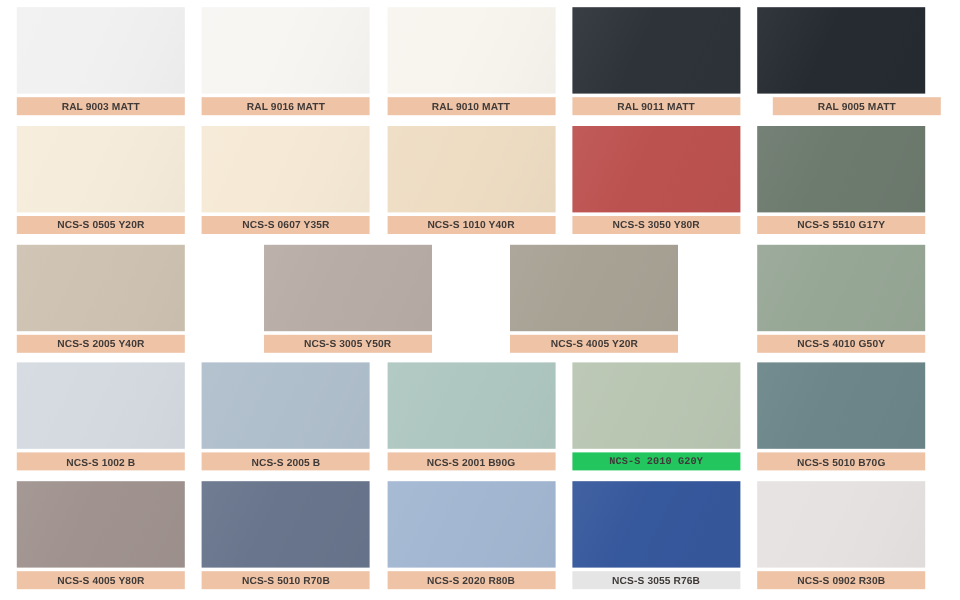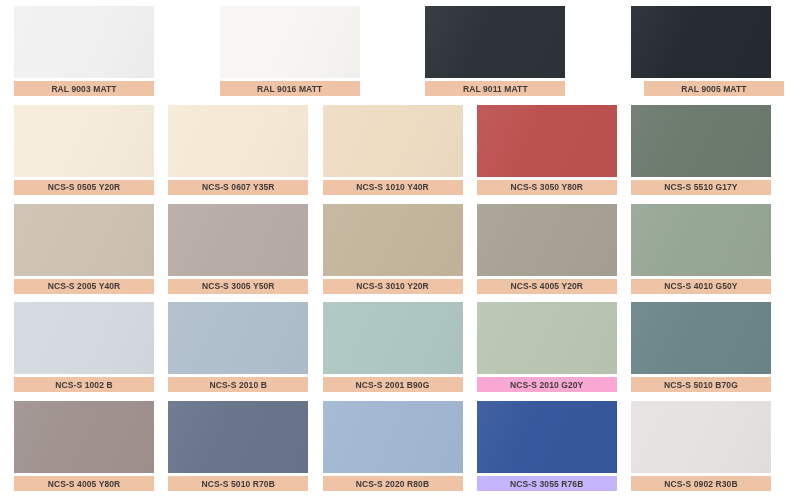--- a/index.html
+++ b/index.html
@@ -87,20 +87,24 @@
   <div class="swatch-row">
     <div class="swatch-cell">
       <div class="swatch-chip" style="background-color: rgb(240, 241, 240);"></div>
       <div class="swatch-label" style="background-color: rgb(238, 195, 166); color: rgb(63, 58, 56);">RAL 9003 MATT</div>
     </div>
     <div class="swatch-cell">
       <div class="swatch-chip" style="background-color: rgb(247, 246, 243);"></div>
       <div class="swatch-label" style="background-color: rgb(238, 195, 166); color: rgb(63, 58, 56);">RAL 9016 MATT</div>
     </div>
     <div class="swatch-cell">
+      <div class="swatch-chip" style="background-color: rgb(248, 245, 239);"></div>
+      <div class="swatch-label" style="background-color: rgb(238, 195, 166); color: rgb(63, 58, 56);">RAL 9010 MATT</div>
+    </div>
+    <div class="swatch-cell">
       <div class="swatch-chip" style="background-color: rgb(46, 51, 58);"></div>
       <div class="swatch-label" style="background-color: rgb(238, 195, 166); color: rgb(63, 58, 56);">RAL 9011 MATT</div>
     </div>
     <div class="swatch-cell">
       <div class="swatch-chip" style="background-color: rgb(38, 43, 50);"></div>
       <div class="swatch-label" style="background-color: rgb(238, 195, 166); color: rgb(63, 58, 56); margin-left: 13px;">RAL 9005 MATT</div>
     </div>
   </div>
 
   <div class="swatch-row">
@@ -129,49 +133,45 @@
   <div class="swatch-row">
     <div class="swatch-cell">
       <div class="swatch-chip" style="background-color: rgb(206, 194, 178);"></div>
       <div class="swatch-label" style="background-color: rgb(238, 195, 166); color: rgb(63, 58, 56);">NCS-S 2005 Y40R</div>
     </div>
     <div class="swatch-cell">
       <div class="swatch-chip" style="background-color: rgb(184, 173, 166);"></div>
       <div class="swatch-label" style="background-color: rgb(238, 195, 166); color: rgb(63, 58, 56);">NCS-S 3005 Y50R</div>
     </div>
     <div class="swatch-cell">
-      <div class="swatch-chip" style="background-color: rgb(196, 182, 157);"></div>
-      <div class="swatch-label" style="background-color: rgb(238, 195, 166); color: rgb(63, 58, 56);">NCS-S 3010 Y20R</div>
-    </div>
-    <div class="swatch-cell">
       <div class="swatch-chip" style="background-color: rgb(168, 162, 149);"></div>
       <div class="swatch-label" style="background-color: rgb(238, 195, 166); color: rgb(63, 58, 56);">NCS-S 4005 Y20R</div>
     </div>
     <div class="swatch-cell">
       <div class="swatch-chip" style="background-color: rgb(151, 167, 150);"></div>
       <div class="swatch-label" style="background-color: rgb(238, 195, 166); color: rgb(63, 58, 56);">NCS-S 4010 G50Y</div>
     </div>
   </div>
 
   <div class="swatch-row">
     <div class="swatch-cell">
       <div class="swatch-chip" style="background-color: rgb(212, 218, 224);"></div>
       <div class="swatch-label" style="background-color: rgb(238, 195, 166); color: rgb(63, 58, 56);">NCS-S 1002 B</div>
     </div>
     <div class="swatch-cell">
       <div class="swatch-chip" style="background-color: rgb(176, 191, 204);"></div>
-      <div class="swatch-label" style="background-color: rgb(238, 195, 166); color: rgb(63, 58, 56);">NCS-S 2010 B</div>
+      <div class="swatch-label" style="background-color: rgb(238, 195, 166); color: rgb(63, 58, 56);">NCS-S 2005 B</div>
     </div>
     <div class="swatch-cell">
       <div class="swatch-chip" style="background-color: rgb(174, 199, 192);"></div>
       <div class="swatch-label" style="background-color: rgb(238, 195, 166); color: rgb(63, 58, 56);">NCS-S 2001 B90G</div>
     </div>
     <div class="swatch-cell">
       <div class="swatch-chip" style="background-color: rgb(185, 198, 178);"></div>
-      <div class="swatch-label" style="background-color: #f9a8d4; color: rgb(63, 58, 56);">NCS-S 2010 G20Y</div>
+      <div class="swatch-label" style="background-color: #22c55e; color: rgb(63, 58, 56); font-family: Liberation Mono, monospace;">NCS-S 2010 G20Y</div>
     </div>
     <div class="swatch-cell">
       <div class="swatch-chip" style="background-color: rgb(108, 134, 137);"></div>
       <div class="swatch-label" style="background-color: rgb(238, 195, 166); color: rgb(63, 58, 56);">NCS-S 5010 B70G</div>
     </div>
   </div>
 
   <div class="swatch-row">
     <div class="swatch-cell">
       <div class="swatch-chip" style="background-color: rgb(160, 147, 143);"></div>
@@ -180,21 +180,21 @@
     <div class="swatch-cell">
       <div class="swatch-chip" style="background-color: rgb(104, 117, 140);"></div>
       <div class="swatch-label" style="background-color: rgb(238, 195, 166); color: rgb(63, 58, 56);">NCS-S 5010 R70B</div>
     </div>
     <div class="swatch-cell">
       <div class="swatch-chip" style="background-color: rgb(163, 183, 210);"></div>
       <div class="swatch-label" style="background-color: rgb(238, 195, 166); color: rgb(63, 58, 56);">NCS-S 2020 R80B</div>
     </div>
     <div class="swatch-cell">
       <div class="swatch-chip" style="background-color: rgb(54, 88, 156);"></div>
-      <div class="swatch-label" style="background-color: #c4b5fd; color: rgb(63, 58, 56);">NCS-S 3055 R76B</div>
+      <div class="swatch-label" style="background-color: #e5e5e5; color: rgb(63, 58, 56);">NCS-S 3055 R76B</div>
     </div>
     <div class="swatch-cell">
       <div class="swatch-chip" style="background-color: rgb(231, 226, 226);"></div>
       <div class="swatch-label" style="background-color: rgb(238, 195, 166); color: rgb(63, 58, 56);">NCS-S 0902 R30B</div>
     </div>
   </div>
 
 </div>
 
 </body></html>

